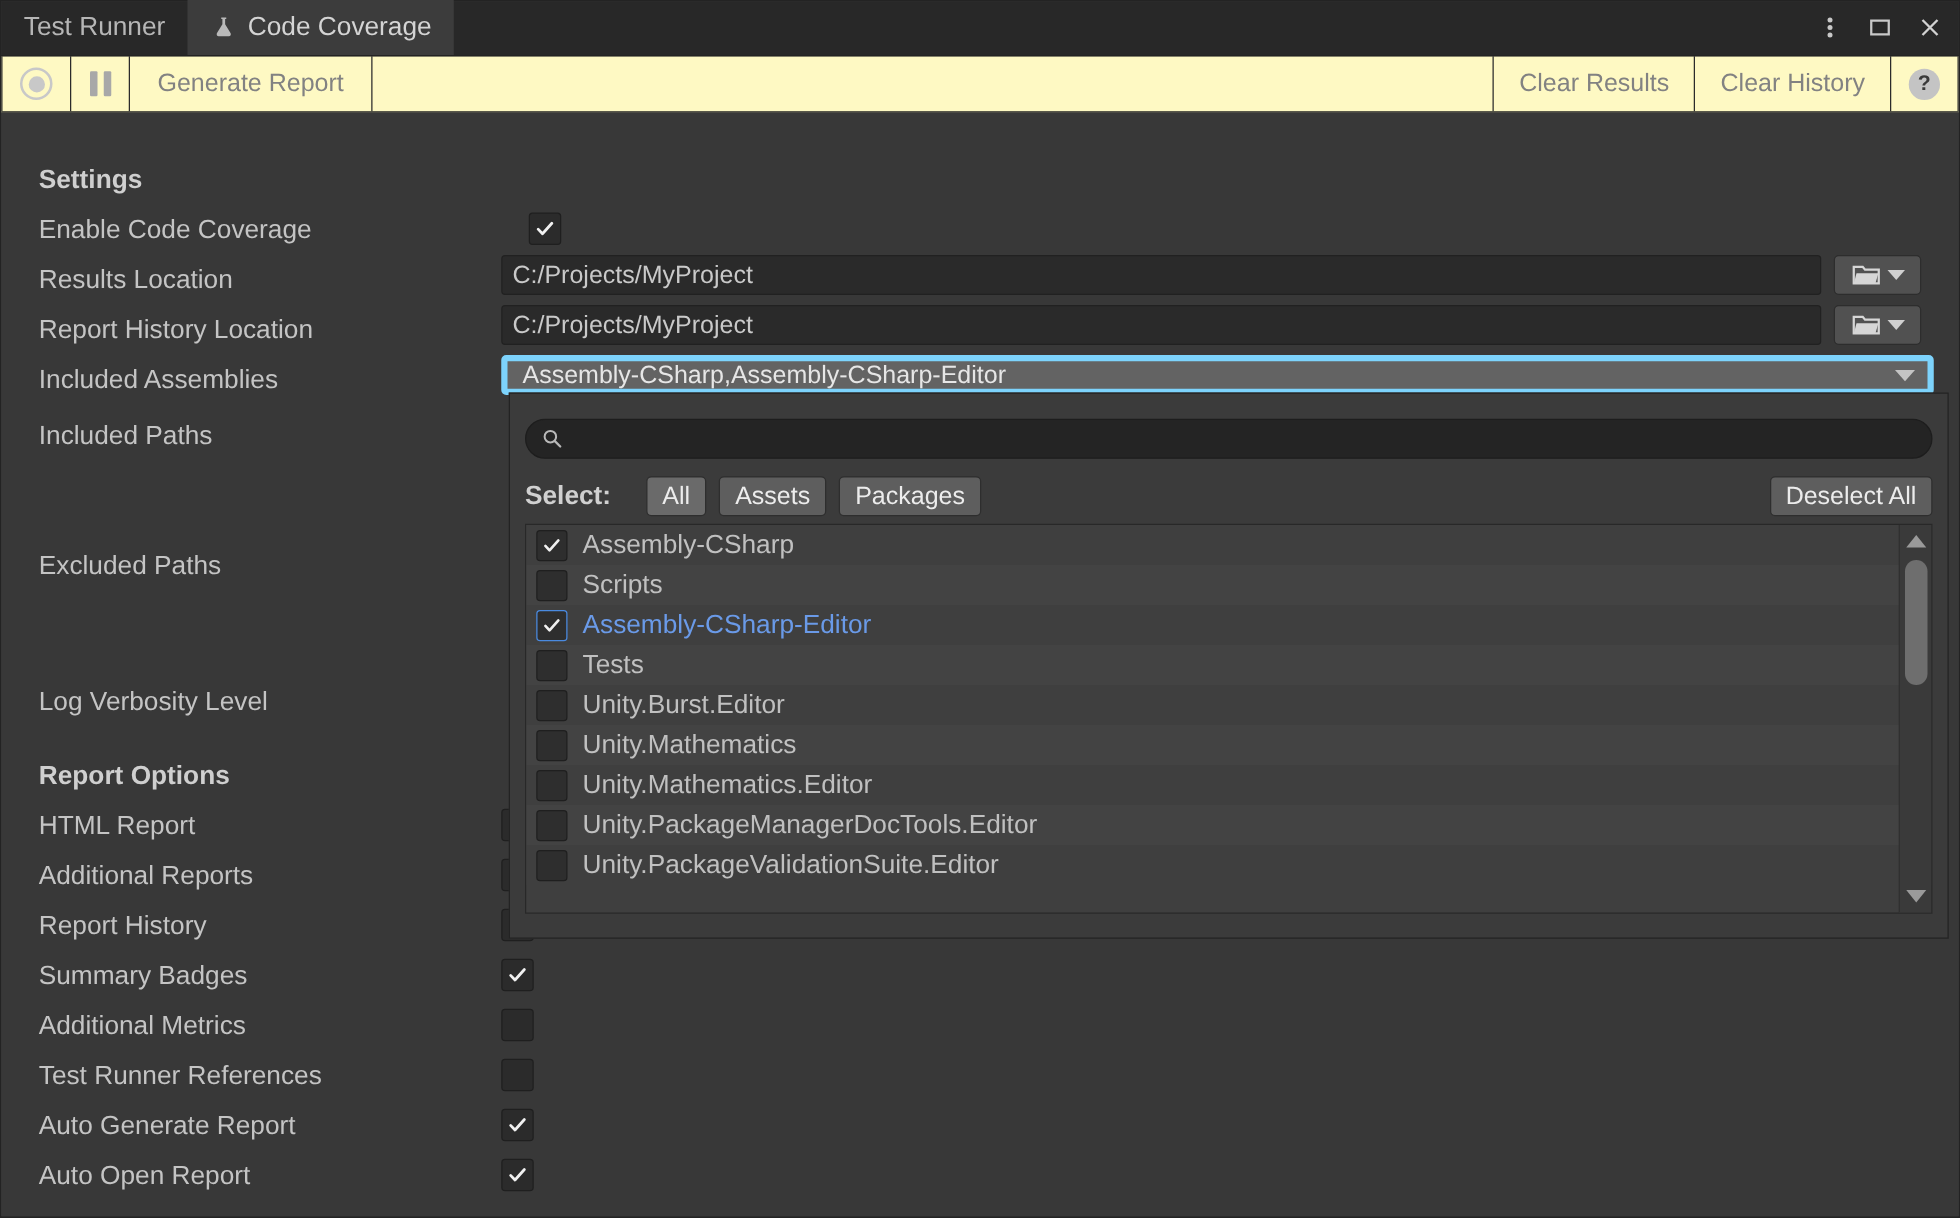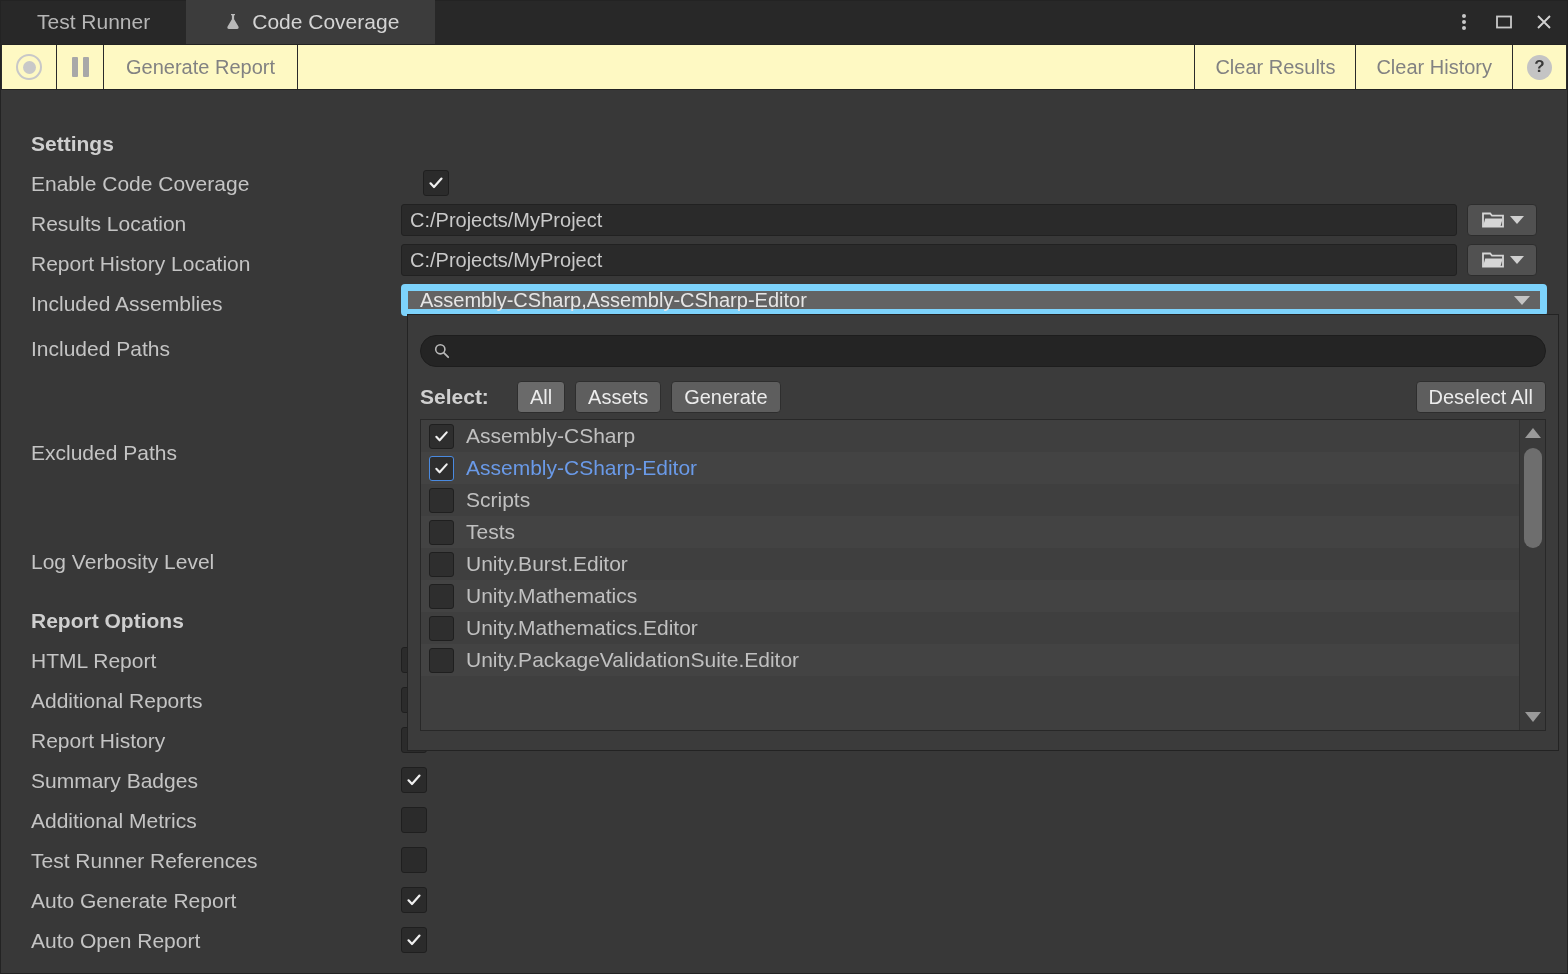--- a/index.html
+++ b/index.html
@@ -27,21 +27,21 @@
     background: #282828;
     display: flex;
     align-items: flex-end;
     border-bottom: 1px solid #232323;
   }
   .tab {
     height: 44px;
     display: flex;
     align-items: center;
     gap: 8px;
-    padding: 0 36px;
+    padding: 0 18px;
     font-size: 21px;
     color: #b6b6b6;
     cursor: pointer;
     white-space: nowrap;
   }
   .tab.active {
     background: #3c3c3c;
     color: #d4d4d4;
   }
   .tab-icon {
@@ -170,21 +170,21 @@
     gap: 5px;
     cursor: pointer;
     margin-left: 10px;
     flex: none;
   }
 
   
   .mask-field {
     height: 32px;
     background: #636363;
-    border: 7px solid #7dd3fc;
+    border: 5px solid #7dd3fc;
     border-radius: 4px;
     display: flex;
     align-items: center;
     justify-content: space-between;
     padding: 0 10px 0 12px;
     font-size: 20px;
     color: #e6e6e6;
     cursor: pointer;
   }
 
@@ -509,71 +509,75 @@
         <circle cx="7.3" cy="7.3" r="4.6" fill="none" stroke="#b8b8b8" stroke-width="1.6"></circle>
         <path d="M10.9 10.9 L15.2 15.2" stroke="#b8b8b8" stroke-width="1.8" stroke-linecap="round"></path>
       </svg>
       <input type="text" placeholder="" style="">
     </div>
 
     <div class="select-row">
       <span class="select-lbl">Select:</span>
       <div class="pill">All</div>
       <div class="pill alt">Assets</div>
-      <div class="pill alt">Generate</div>
+      <div class="pill alt">Packages</div>
       <div class="spacer"></div>
       <div class="pill alt">Deselect All</div>
     </div>
 
     <div class="listbox">
 
       <div class="li">
         <span class="cb">
           <svg width="17" height="17" viewBox="0 0 18 18">
               <path d="M3.5 9.3 L7 13 L14.5 4.6" stroke="#f0f0f0" stroke-width="2.2" fill="none" stroke-linecap="round" stroke-linejoin="round"></path>
             </svg>
         </span>
         <span>Assembly-CSharp</span>
+      </div>
+
+      <div class="li">
+        <span class="cb"></span>
+        <span>Scripts</span>
       </div>
 
       <div class="li sel">
         <span class="cb">
           <svg width="17" height="17" viewBox="0 0 18 18">
               <path d="M3.5 9.3 L7 13 L14.5 4.6" stroke="#f0f0f0" stroke-width="2.2" fill="none" stroke-linecap="round" stroke-linejoin="round"></path>
             </svg>
         </span>
         <span>Assembly-CSharp-Editor</span>
       </div>
 
       <div class="li">
         <span class="cb"></span>
-        <span>Scripts</span>
-      </div>
-
-      <div class="li">
-        <span class="cb"></span>
         <span>Tests</span>
       </div>
 
 
       <div class="li">
         <span class="cb"></span>
         <span>Unity.Burst.Editor</span>
       </div>
 
       <div class="li">
         <span class="cb"></span>
         <span>Unity.Mathematics</span>
       </div>
 
       <div class="li">
         <span class="cb"></span>
         <span>Unity.Mathematics.Editor</span>
       </div>
 
+      <div class="li">
+        <span class="cb"></span>
+        <span>Unity.PackageManagerDocTools.Editor</span>
+      </div>
 
       <div class="li">
         <span class="cb"></span>
         <span>Unity.PackageValidationSuite.Editor</span>
       </div>
 
       <div class="vsb">
         <div class="vsb-arrow up">
             <span class="tri-up"></span>
           </div>

